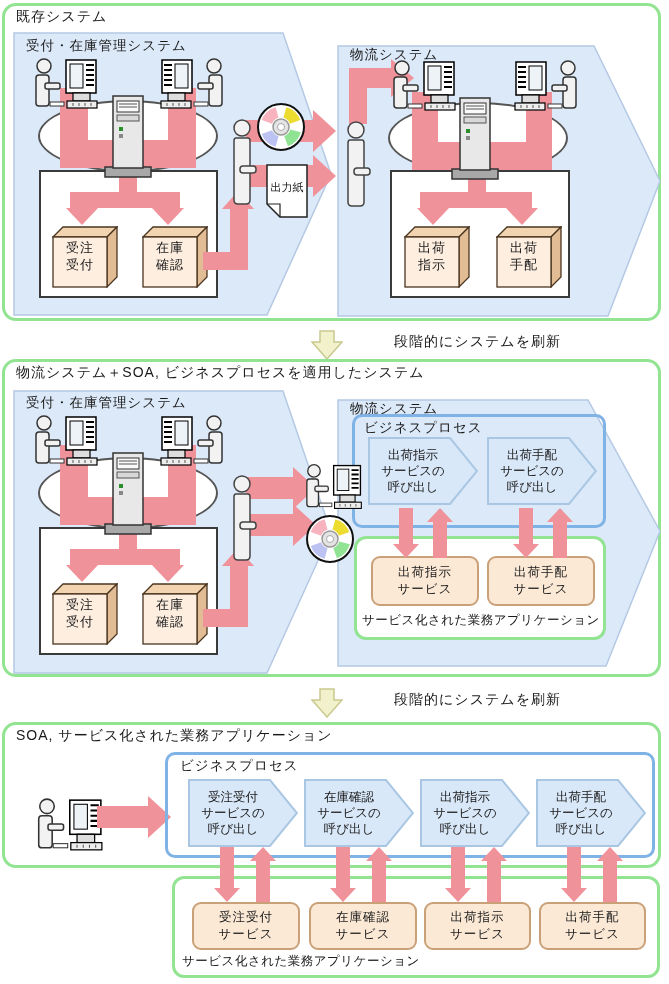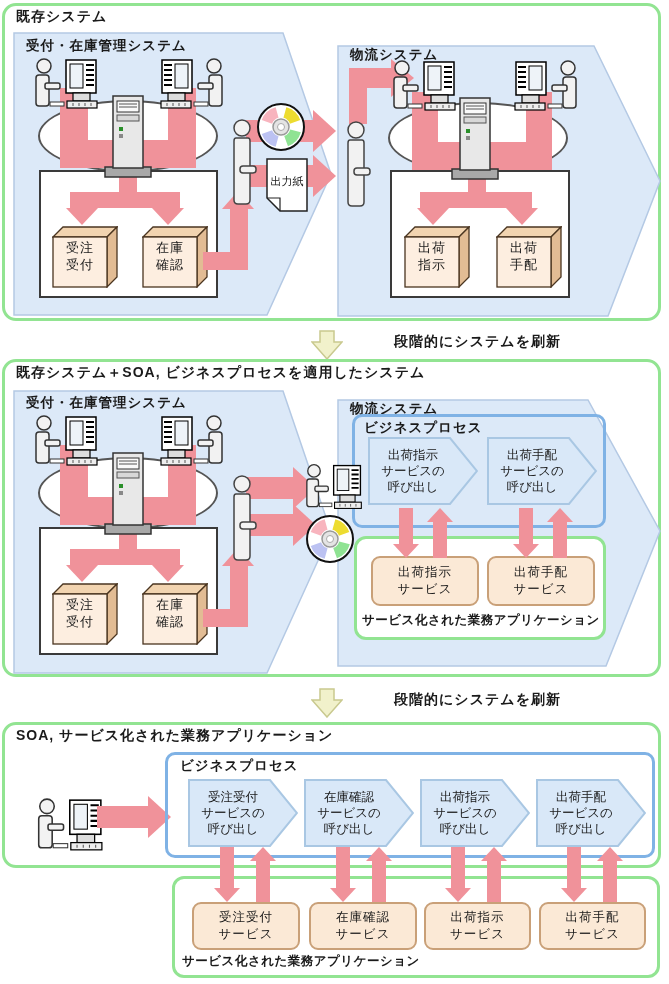--- a/index.html
+++ b/index.html
@@ -6,21 +6,21 @@
   --panel-border:#92E492; --flow-fill:#DCE9F8; --flow-stroke:#B4C9E4;
   --arrow:#F0929A; --process-border:#7FB2E5; --chevron-fill:#D9E8F8;
   --chevron-stroke:#A9C7E3; --service-fill:#FBE9D6; --service-border:#C9A078;
   --box-front:#FDEEE0; --box-top:#F2D4B0; --box-side:#E2BC94;
   --transition-fill:#F1F1CB; --transition-stroke:#C9C98F;
 }
 *{box-sizing:border-box;margin:0;padding:0;}
 body{background:#fff;font-family:"Liberation Sans","DejaVu Sans",sans-serif;}
 .canvas{position:relative;width:669px;height:984px;background:#fff;color:#1a1a1a;overflow:hidden;}
 .abs{position:absolute;}
-.txt{position:absolute;color:#1a1a1a;white-space:nowrap;font-weight:bold;}
+.txt{position:absolute;color:#1a1a1a;white-space:nowrap;}
 .t14{font-size:14px;letter-spacing:1px;}
 .t13{font-size:13.5px;letter-spacing:1px;}
 .t12{font-size:12.5px;letter-spacing:0.5px;}
 .ml{white-space:pre-line;text-align:center;}
 .panel{position:absolute;border:3px solid var(--panel-border);border-radius:14px;background:#fff;}
 .bluebox{position:absolute;border:3px solid var(--process-border);border-radius:10px;}
 .greenbox{position:absolute;border:3px solid var(--panel-border);border-radius:12px;background:#fff;}
 .whitebox{position:absolute;background:#fff;border:2px solid #3a3a3a;}
 .ring{position:absolute;background:#fff;border:2px solid #555;border-radius:50%;}
 .rect{position:absolute;background:var(--arrow);}
@@ -196,38 +196,38 @@
   </div>
 
   <div class="ar-r" style="left:246px;top:110px;width:90px"></div>
   <div class="ar-r" style="left:246px;top:155px;width:90px"></div>
   <svg class="abs" style="left:226px;top:118px" width="32" height="88">
       <use href="#stand"></use>
     </svg>
   <svg class="abs" style="left:256px;top:102px" width="50" height="50">
       <use href="#cd"></use>
     </svg>
-  <div class="abs" style="left:266px;top:158px;width:42px;height:54px">
+  <div class="abs" style="left:266px;top:164px;width:42px;height:54px">
     <svg width="42" height="54">
       <path d="M1,1 H41 V53 H14 L1,40 Z" fill="#fff" stroke="#222" stroke-width="1.5"></path>
       <path d="M14,53 V40 H1" fill="none" stroke="#222" stroke-width="1.2"></path>
     </svg>
     <div class="paper-t">出力紙</div>
   </div>
   <svg class="abs" style="left:340px;top:120px" width="32" height="88">
       <use href="#stand"></use>
     </svg>
 
   <svg class="abs" style="left:311px;top:330px" width="32" height="30">
       <use href="#trarrow"></use>
     </svg>
   <div class="txt t14" style="left:394px;top:333px">段階的にシステムを刷新</div>
 
   <div class="panel" style="left:2px;top:359px;width:659px;height:318px"></div>
-  <div class="txt t14" style="left:16px;top:364px">既存システム＋SOA, ビジネスプロセスを適用したシステム</div>
+  <div class="txt t14" style="left:16px;top:364px">物流システム＋SOA, ビジネスプロセスを適用したシステム</div>
 
   <svg class="abs" style="left:12px;top:388px" width="322" height="288">
     <polygon points="2,3 271,3 319,144 255,285 2,285" style="fill:var(--flow-fill);stroke:var(--flow-stroke)" stroke-width="1.5"></polygon>
   </svg>
   <div class="txt t13" style="left:26px;top:394px">受付・在庫管理システム</div>
 
   <div class="ring" style="left:38px;top:457px;width:180px;height:72px"></div>
   <svg class="abs" style="left:60px;top:445px" width="136" height="80">
     <path d="M0,0 H28 V52 H108 V0 H136 V80 H0 Z" style="fill:var(--arrow)"></path>
   </svg>

